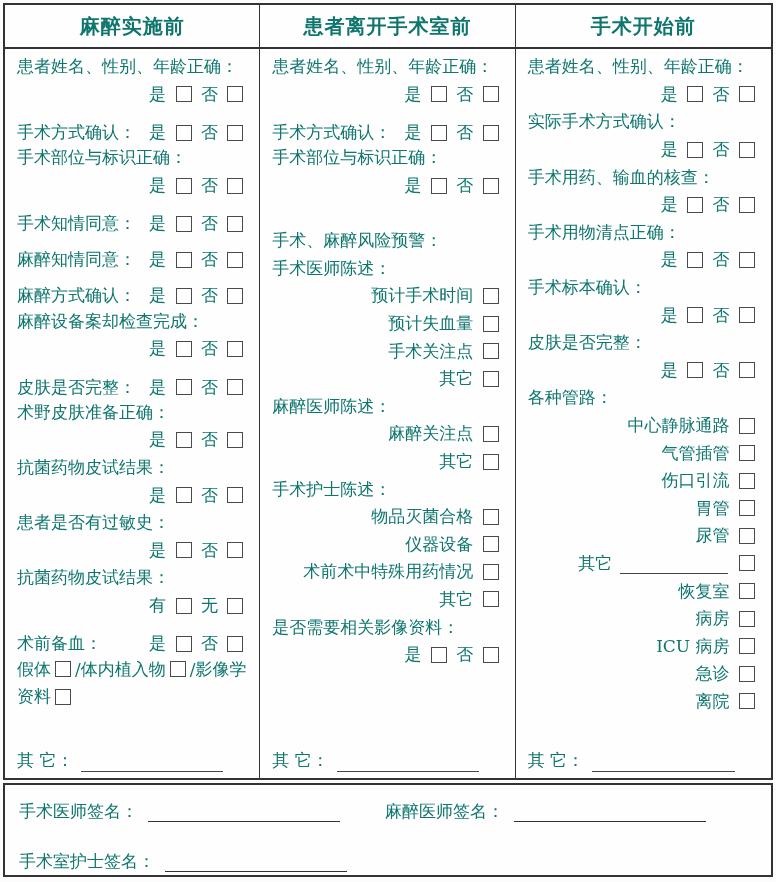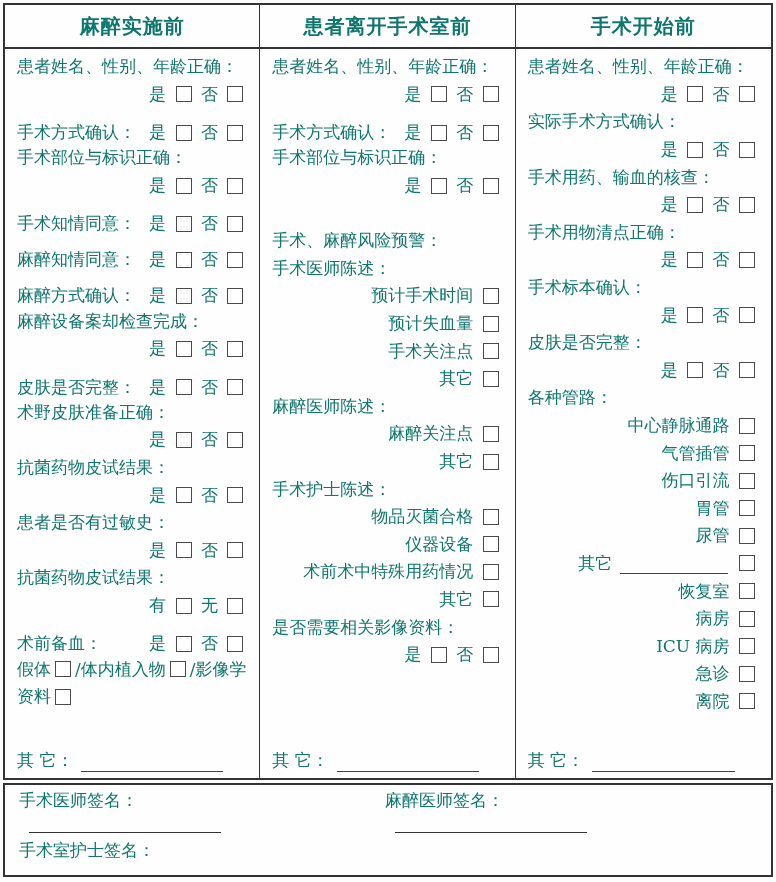--- a/index.html
+++ b/index.html
@@ -47,21 +47,21 @@
   .other-row .fill{
     flex:1;height:20px;border-bottom:1.6px solid #444;
     margin-left:8px;margin-right:24px;
   }
   .footer{
     margin-top:3px;border:2px solid #333;background:#fefefe;
     box-sizing:border-box;height:94px;padding:14px 14px 0 14px;
   }
   .sig-row{display:flex;align-items:center;font-size:17px;height:24px;}
   .sig-row.second{margin-top:26px;}
-  .sig{display:flex;align-items:flex-start;flex-direction:column;}
+  .sig{display:flex;align-items:center;}
   .sig.first{width:366px;}
   .sig-line{
     display:inline-block;width:192px;height:20px;
     border-bottom:1.6px solid #333;margin-left:10px;
   }
   .sig-line.narrow{width:182px;}
 </style>
 </head>
 <body>
 

